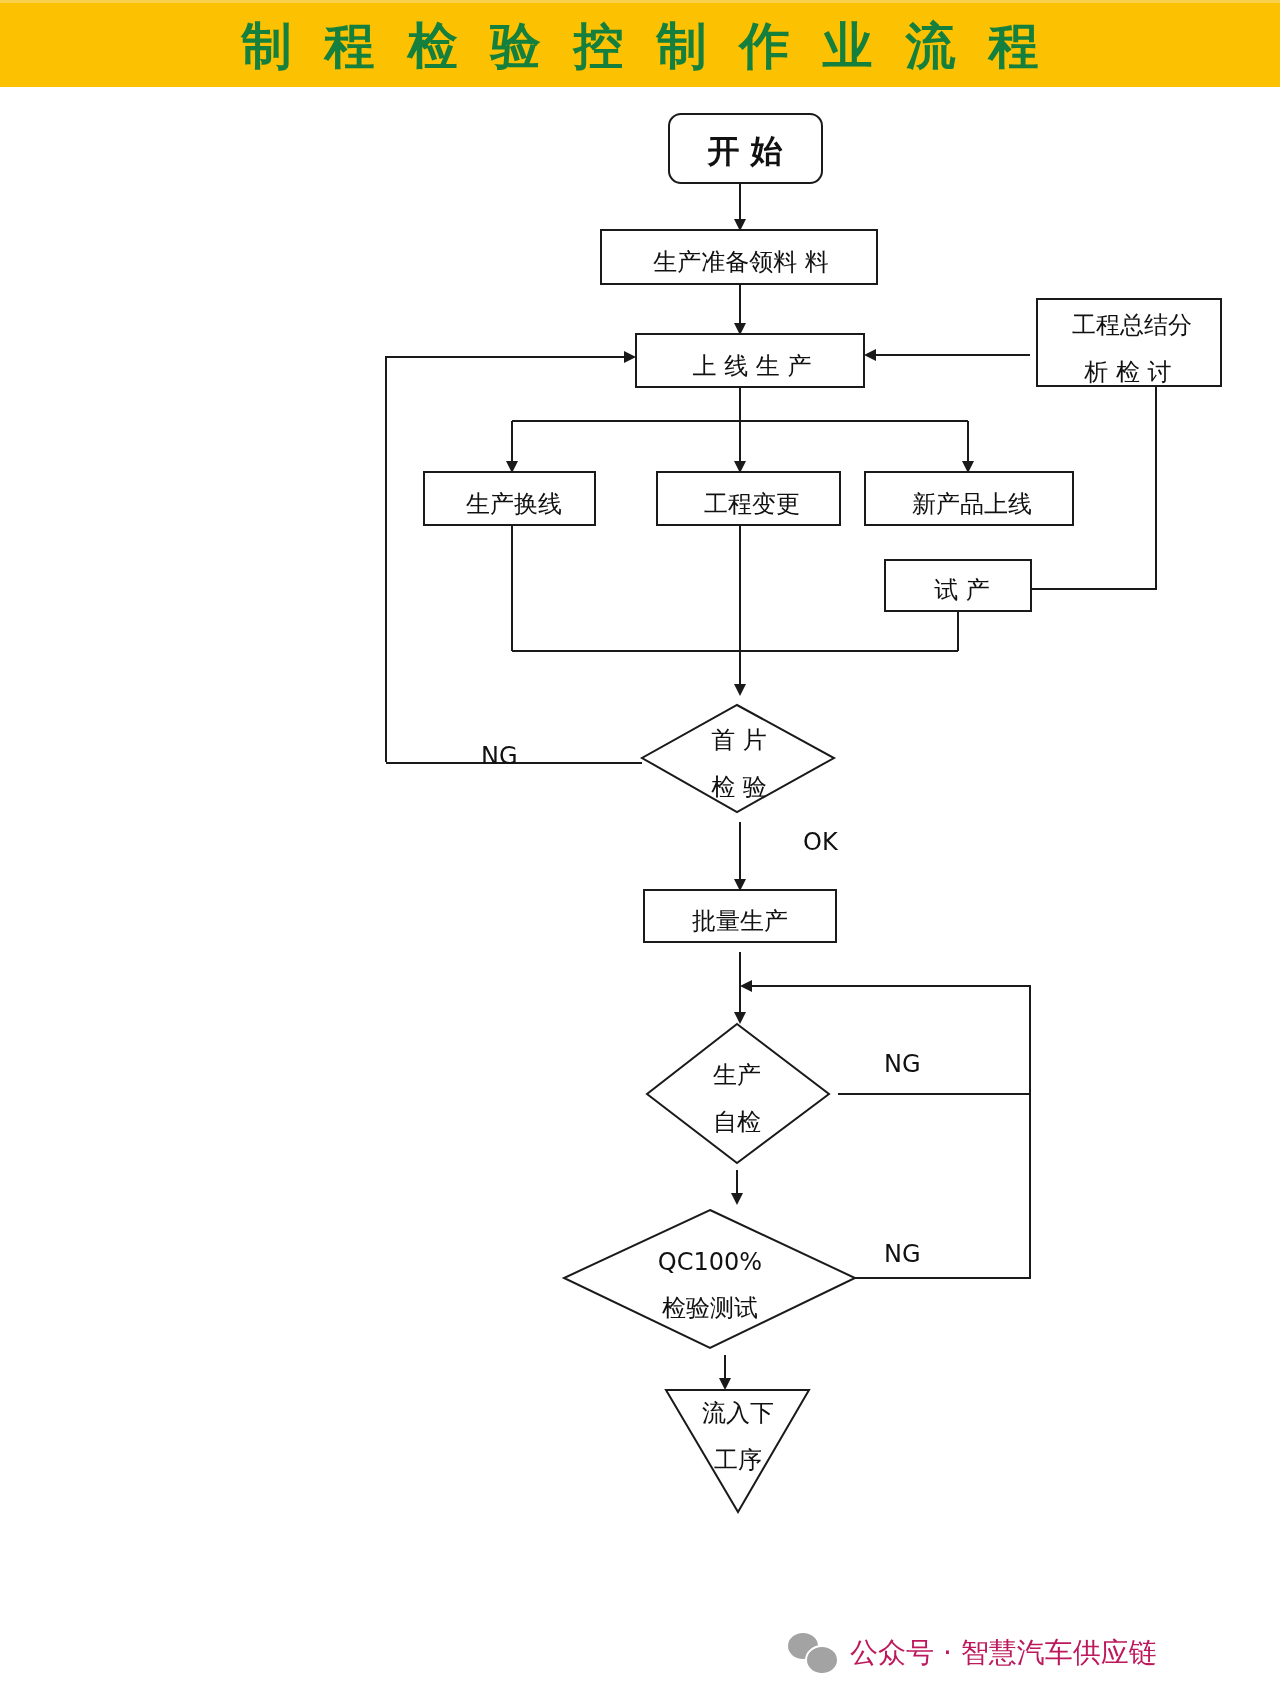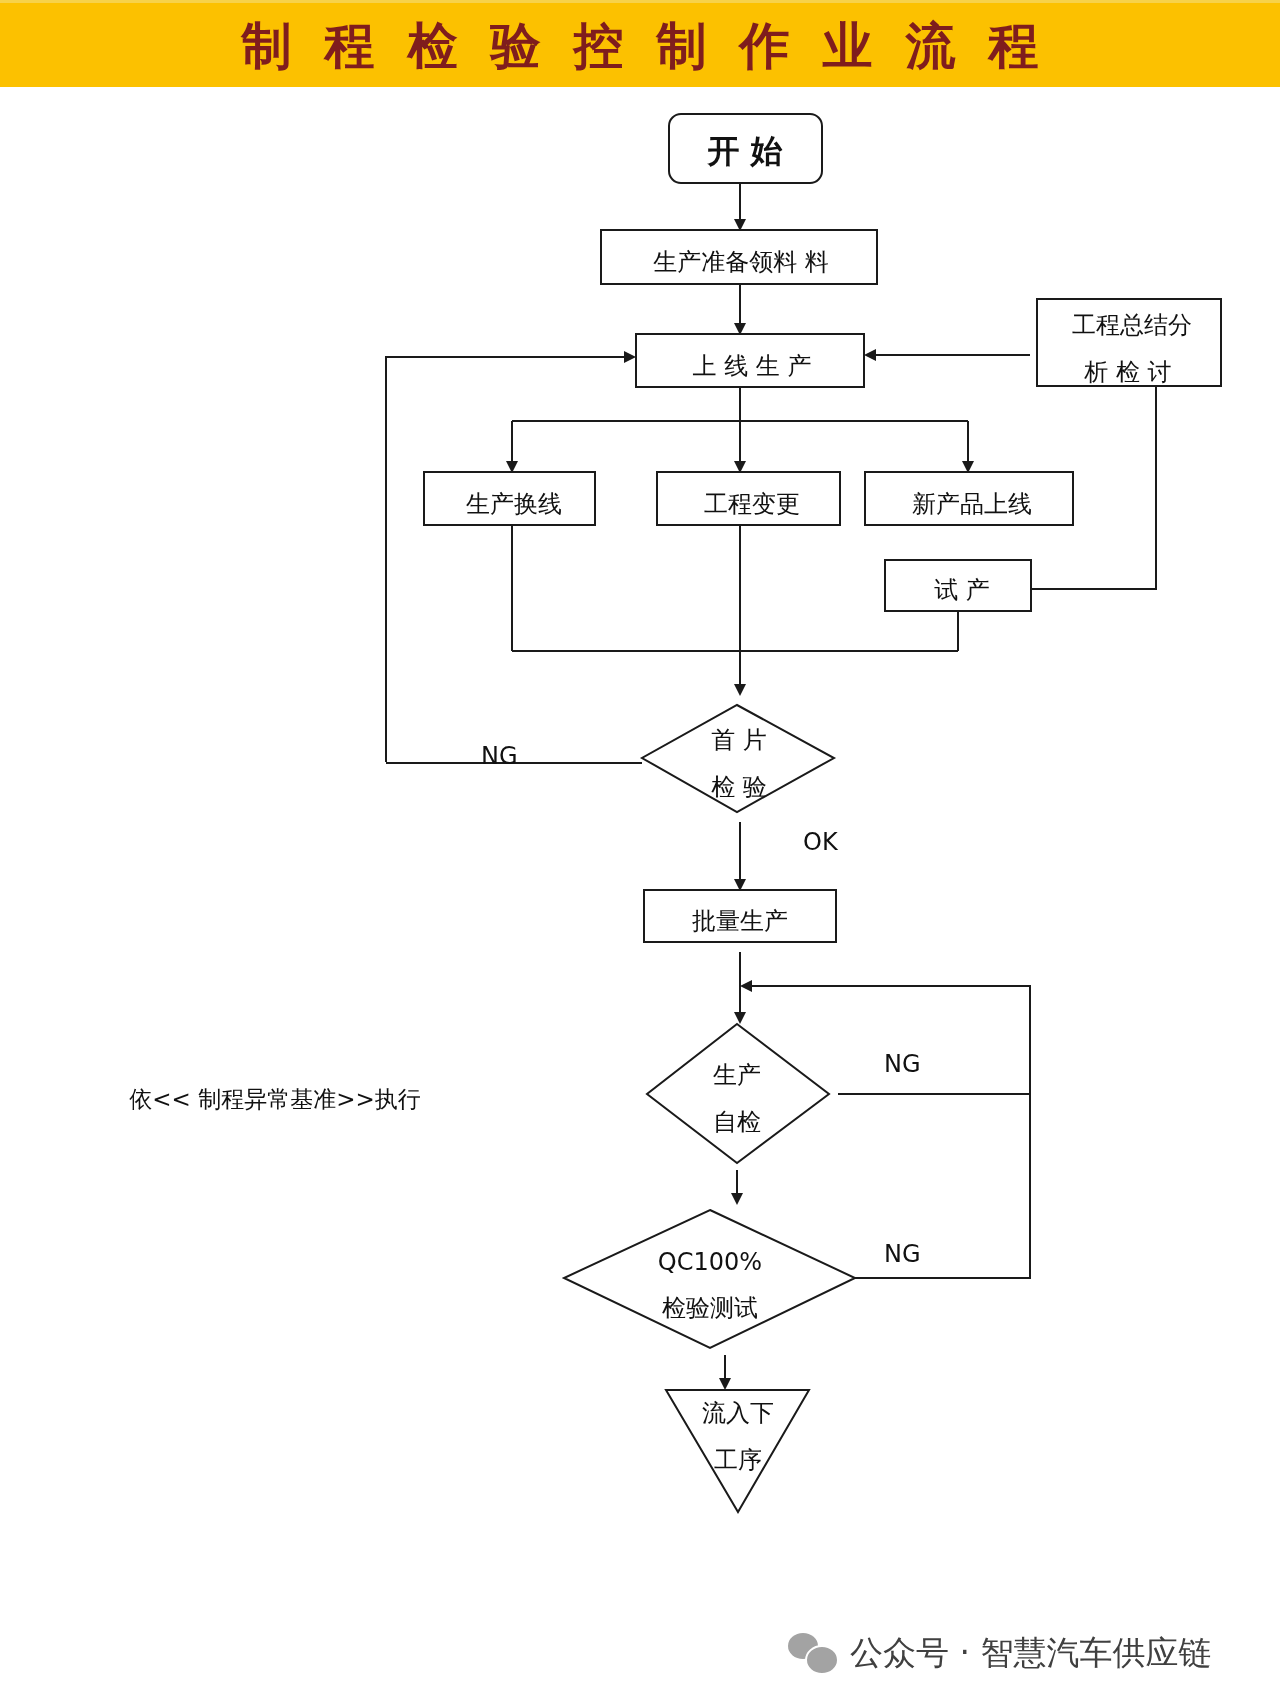--- a/index.html
+++ b/index.html
@@ -1,26 +1,26 @@
 <!DOCTYPE html>
 <html><head>
 <meta charset="utf-8">
 <style>
   html, body { margin:0; padding:0; background:#ffffff; }
   body { width:1280px; height:1706px; position:relative; overflow:hidden; font-family:"DejaVu Sans", sans-serif; }
   .banner { position:absolute; left:0; top:0; width:1280px; height:87px; background:#FCC100; border-top:3px solid #F7D24A; box-sizing:border-box; }
-  .banner-title { position:absolute; left:0; top:0; width:1280px; height:92px; display:flex; align-items:center; justify-content:center; color:#7f1d1d; font-family:"DejaVu Sans", sans-serif; font-weight:bold; font-size:50px; letter-spacing:33px; padding-left:33px; box-sizing:border-box; }
+  .banner-title { position:absolute; left:0; top:0; width:1280px; height:92px; display:flex; align-items:center; justify-content:center; color:#15803d; font-family:"DejaVu Sans", sans-serif; font-weight:bold; font-size:50px; letter-spacing:33px; padding-left:33px; box-sizing:border-box; }
   svg.flow { position:absolute; left:0; top:0; width:1280px; height:1706px; }
   .node-text { font-family:"DejaVu Sans", sans-serif; font-size:24px; fill:#111; text-anchor:middle; dominant-baseline:central; }
   .start-text { font-size:32px; font-weight:bold; }
   .label-text { font-family:"DejaVu Sans", sans-serif; font-size:24px; fill:#111; dominant-baseline:central; }
   .shape { fill:#fff; stroke:#1a1a1a; stroke-width:2; }
   .conn { fill:none; stroke:#1a1a1a; stroke-width:2; }
   .note { position:absolute; left:40px; top:1076px; width:470px; font-family:"DejaVu Sans", sans-serif; font-size:23px; color:#111; text-align:center; line-height:47px; }
-  .watermark { position:absolute; left:788px; top:1630px; height:46px; display:flex; align-items:center; color:#404040; font-family:"DejaVu Sans", sans-serif; font-size:33px; }
+  .watermark { position:absolute; left:788px; top:1630px; height:46px; display:flex; align-items:center; color:#be185d; font-family:"DejaVu Sans", sans-serif; font-size:28px; }
   .wm-icon { width:50px; height:44px; position:relative; margin-right:12px; }
   .wm-icon .b1 { position:absolute; left:0; top:2px; width:30px; height:26px; border-radius:50%; background:#a3a3a3; }
   .wm-icon .b2 { position:absolute; left:17px; top:14px; width:30px; height:26px; border-radius:50%; background:#a3a3a3; border:2px solid #fff; }
 </style>
 </head>
 <body>
 
 <div class="banner"></div>
 <div class="banner-title">制程检验控制作业流程</div>
 
@@ -122,21 +122,20 @@
   <text class="label-text" x="884" y="1254">NG</text>
 
   <g>
     <polygon class="shape" points="666,1390 809,1390 738,1512"></polygon>
     <text class="node-text" x="738" y="1413">流入下</text>
     <text class="node-text" x="738" y="1460">工序</text>
   </g>
 </svg>
 
 <div class="note">
-  <div>依&lt;&lt; 制程异常基准&gt;&gt;执行</div>
 </div>
 
 <div class="watermark">
   <div class="wm-icon">
     <div class="b1"></div>
       <div class="b2"></div>
   </div>
   <span>公众号 · 智慧汽车供应链</span>
 </div>
 

